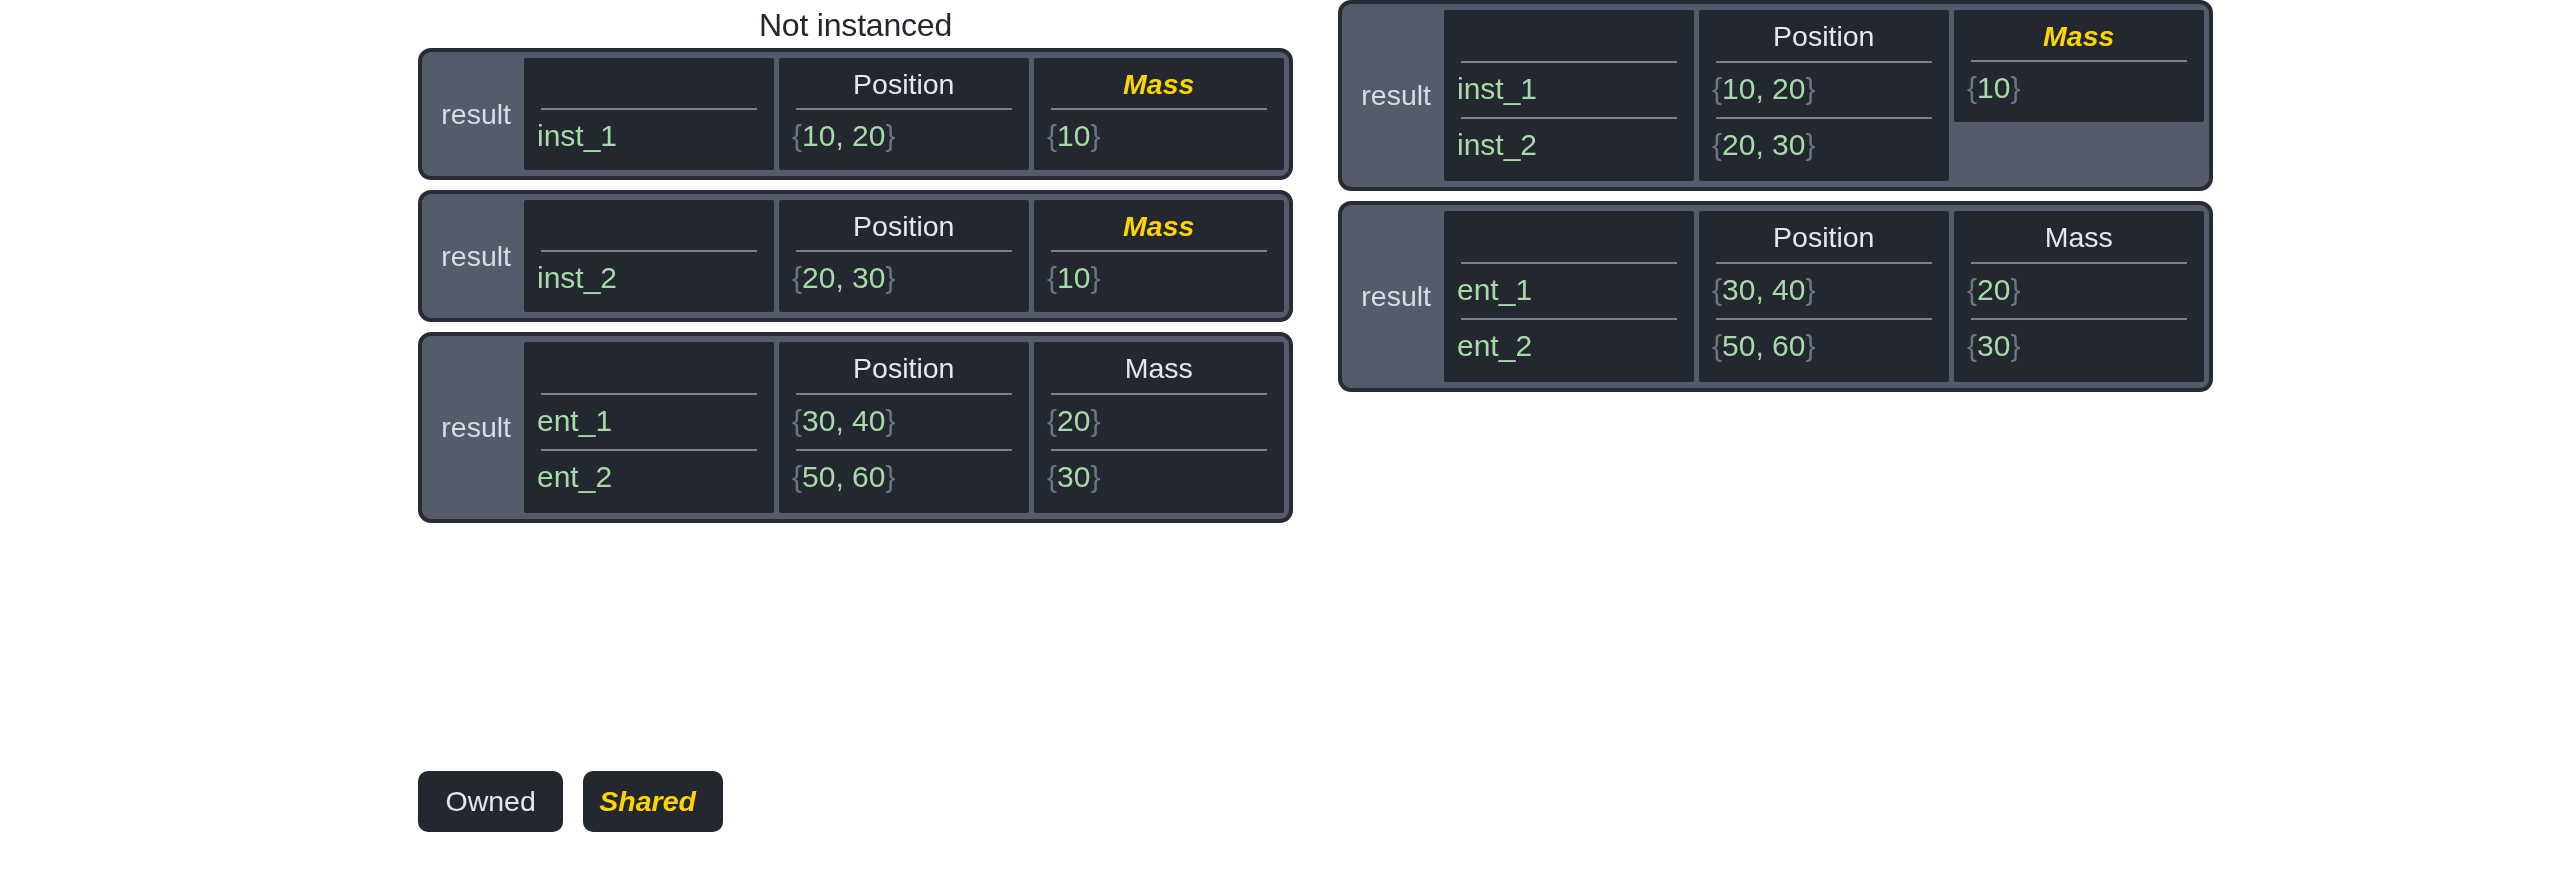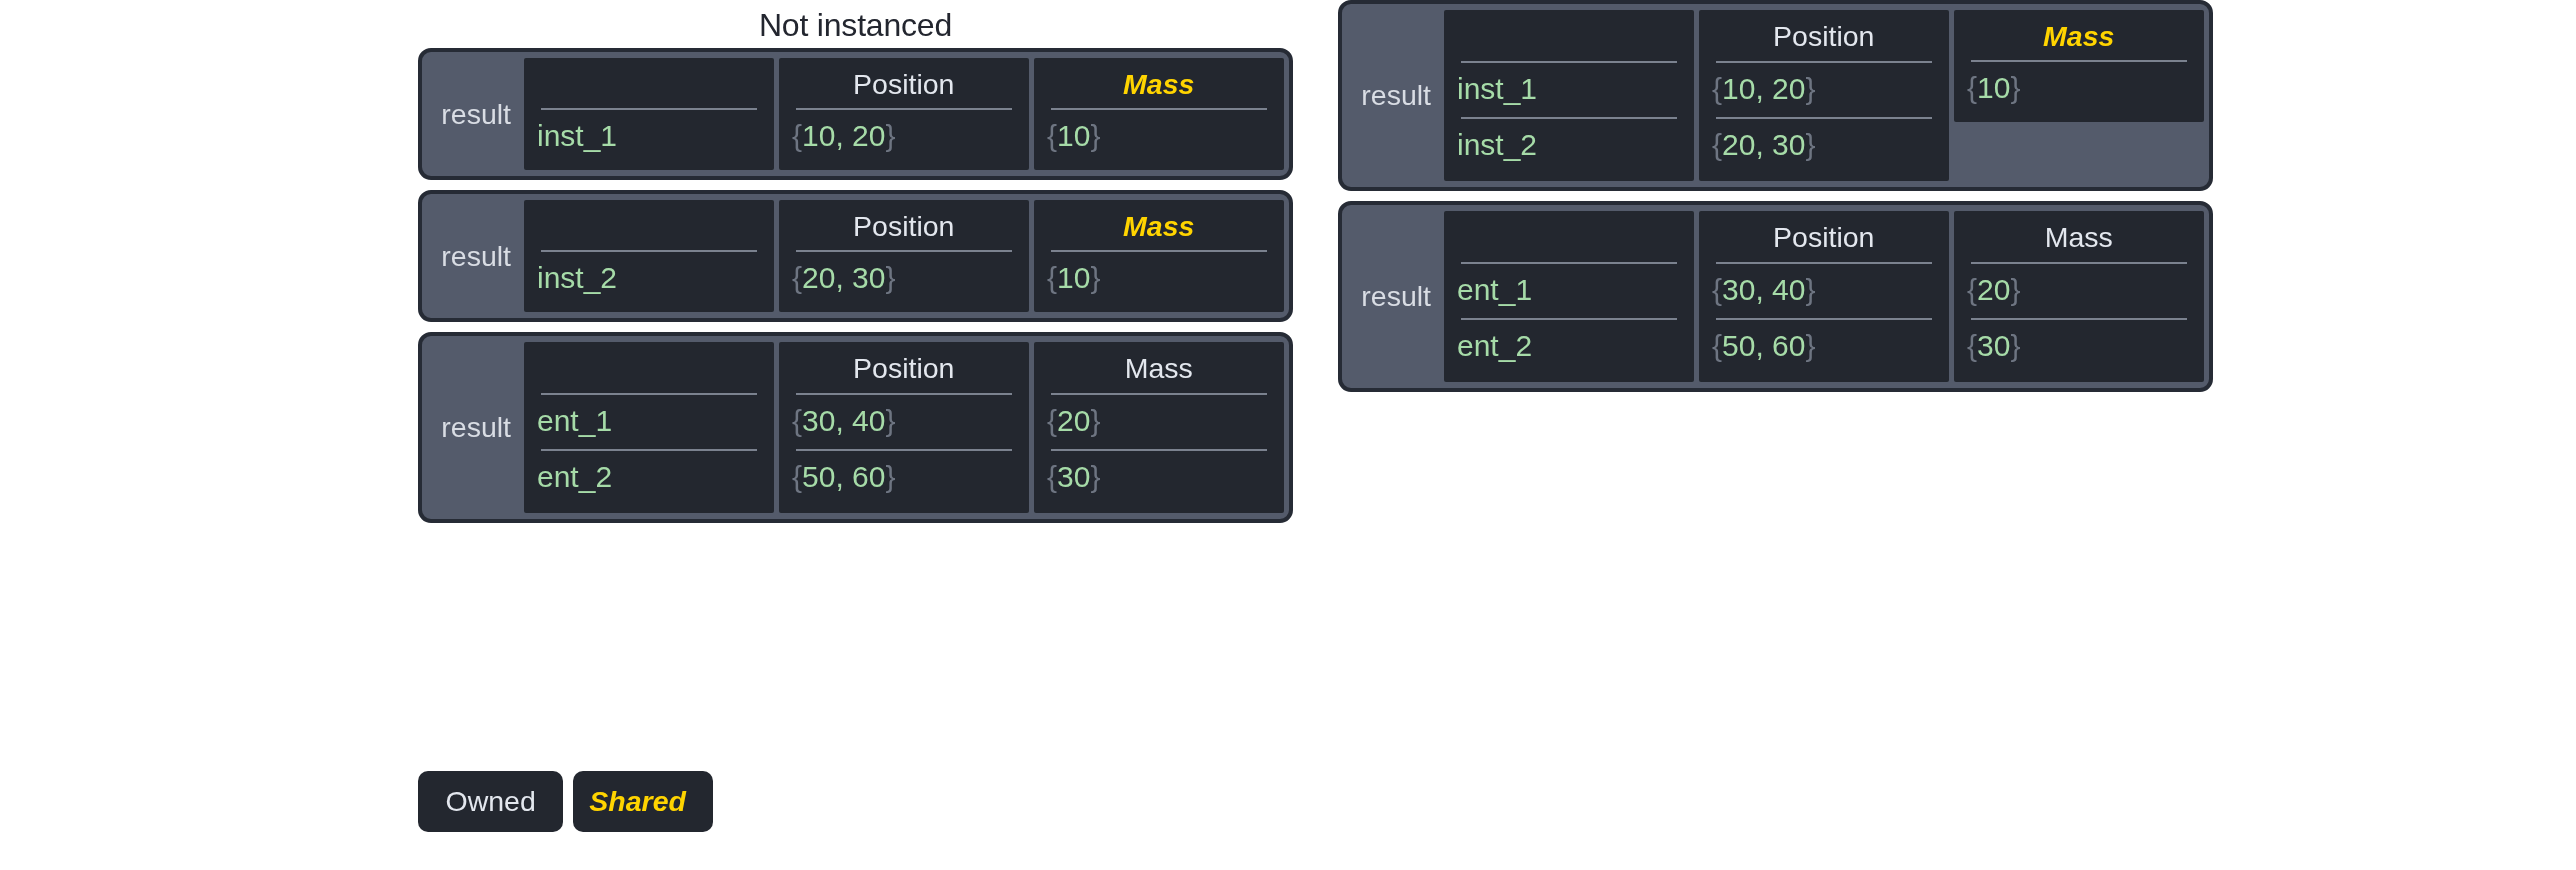--- a/index.html
+++ b/index.html
@@ -117,21 +117,21 @@
   }
   .td .brace { color: #6e7582; }
 
   
   .legend {
     position: absolute;
     left: 418px;
     top: 771px;
     display: flex;
     flex-direction: row;
-    gap: 10px;
+    gap: 20px;
   }
   .legend-chip {
     background: #23272f;
     border-radius: 10px;
     height: 61px;
     line-height: 61px;
     padding: 0 27.5px;
     font-size: 28.5px;
     color: #e3e7ee;
     white-space: nowrap;

